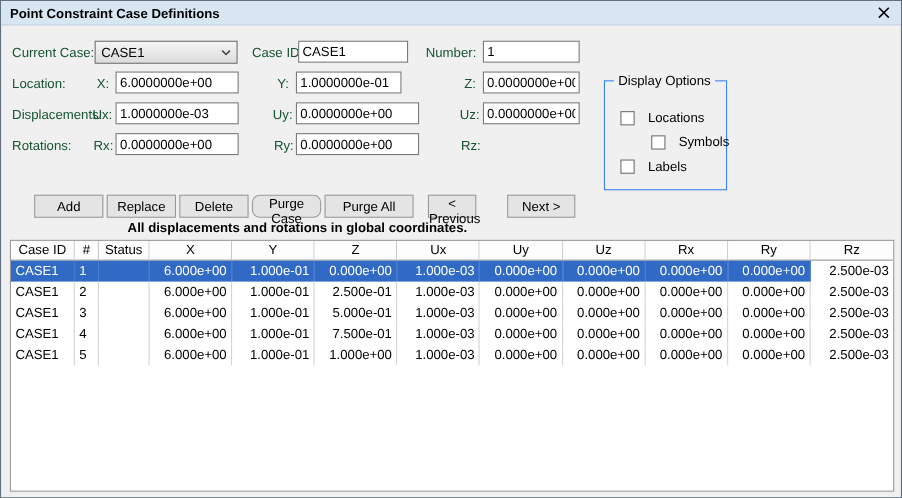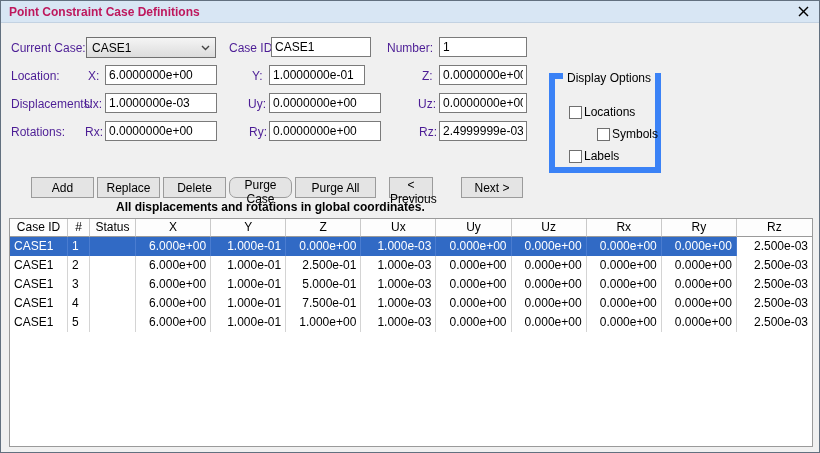--- a/index.html
+++ b/index.html
@@ -1,28 +1,28 @@
 <!DOCTYPE html>
 <html><head>
 <meta charset="utf-8">
 <style>
   *{box-sizing:border-box;margin:0;padding:0;font-family:"Liberation Sans",sans-serif;}
   html,body{width:820px;height:453px;background:#ffffff;}
   .dialog{position:relative;width:820px;height:453px;background:#f0f0f0;border:1px solid #62707f;overflow:hidden;}
   .titlebar{position:absolute;top:0;left:0;width:100%;height:22px;background:#d8e6f4;display:flex;align-items:center;padding:0 8px;border-bottom:1px solid #c3d2e2;}
-  .title{font-size:12px;font-weight:bold;color:#be185d;}
+  .title{font-size:12px;font-weight:bold;color:#000000;}
   .closebox{margin-left:auto;width:16px;height:16px;display:flex;align-items:center;justify-content:center;cursor:pointer;}
-  .lbl{position:absolute;font-size:12px;color:#4c1d95;white-space:nowrap;}
+  .lbl{position:absolute;font-size:12px;color:#14532d;white-space:nowrap;}
   input.txt{position:absolute;height:20px;border:1px solid #7a7a7a;font-size:12px;padding:0 3px;background:#fff;color:#000;}
   .combo{position:absolute;height:21px;border:1px solid #707070;background:linear-gradient(#f5f5f5,#dcdcdc);display:flex;align-items:center;font-size:12px;padding:0 5px;cursor:default;}
   .combo .chev{margin-left:auto;display:flex;align-items:center;}
   button.btn{position:absolute;height:21px;border:1px solid #9b9b9b;background:#e4e4e4;font-size:12px;color:#000;cursor:pointer;}
-  .group{position:absolute;border:6px solid #3b82f6;}
+  .group{position:absolute;border:1px solid #3b82f6;}
   .glabel{position:absolute;top:-8px;left:8px;background:#f0f0f0;padding:0 4px;font-size:12px;white-space:nowrap;}
-  .cbrow{position:absolute;display:flex;align-items:flex-end;gap:2px;}
+  .cbrow{position:absolute;display:flex;align-items:flex-end;gap:12px;}
   .cb{width:13px;height:13px;background:#fff;border:1px solid #6f6f6f;flex:0 0 auto;}
   .cbl{font-size:12px;}
   .note{position:absolute;font-size:12px;font-weight:bold;white-space:nowrap;}
   .grid{position:absolute;left:8px;top:217px;width:804px;height:229px;background:#fff;border:1px solid #9a9a9a;overflow:hidden;}
   .ghead,.grow{display:grid;grid-template-columns:58px 22px 46px repeat(9,1fr);}
   .hcell{height:18px;line-height:17px;font-size:12px;text-align:center;border-right:1px solid #c9c9c9;border-bottom:1px solid #9a9a9a;background:#fdfdfd;overflow:hidden;white-space:nowrap;cursor:default;}
   .hcell:last-child{border-right:none;}
   .cell{height:19px;line-height:19px;font-size:12px;border-right:1px solid #d4d4d4;padding:0 4px;white-space:nowrap;overflow:hidden;color:#000;}
   .cell:last-child{border-right:none;}
   .cell.right{text-align:right;}
@@ -72,21 +72,20 @@
   <input class="txt" style="left: 268px; top: 92px; width: 112px;" value="0.0000000e+00">
   <span class="lbl" style="left:417px;top:96px;">Uz:</span>
   <input class="txt" style="left: 438px; top: 92px; width: 88px;" value="0.0000000e+00">
 
   <span class="lbl" style="left:10px;top:124px;">Rotations:</span>
   <span class="lbl" style="left:84px;top:124px;">Rx:</span>
   <input class="txt" style="left: 104px; top: 120px; width: 112px;" value="0.0000000e+00">
   <span class="lbl" style="left:248px;top:124px;">Ry:</span>
   <input class="txt" style="left: 268px; top: 120px; width: 112px;" value="0.0000000e+00">
   <span class="lbl" style="left:418px;top:124px;">Rz:</span>
-  <input class="txt" style="left: 438px; top: 120px; width: 88px;" value="2.4999999e-03">
 
   <div class="group" style="left:548px;top:72px;width:112px;height:100px;">
     <span class="glabel">Display Options</span>
     <div class="cbrow" style="left:14px;top:26px;">
       <span class="cb"></span>
       <span class="cbl">Locations</span>
     </div>
     <div class="cbrow" style="left:14px;top:48px;padding-left:28px;">
       <span class="cb"></span>
       <span class="cbl">Symbols</span>

